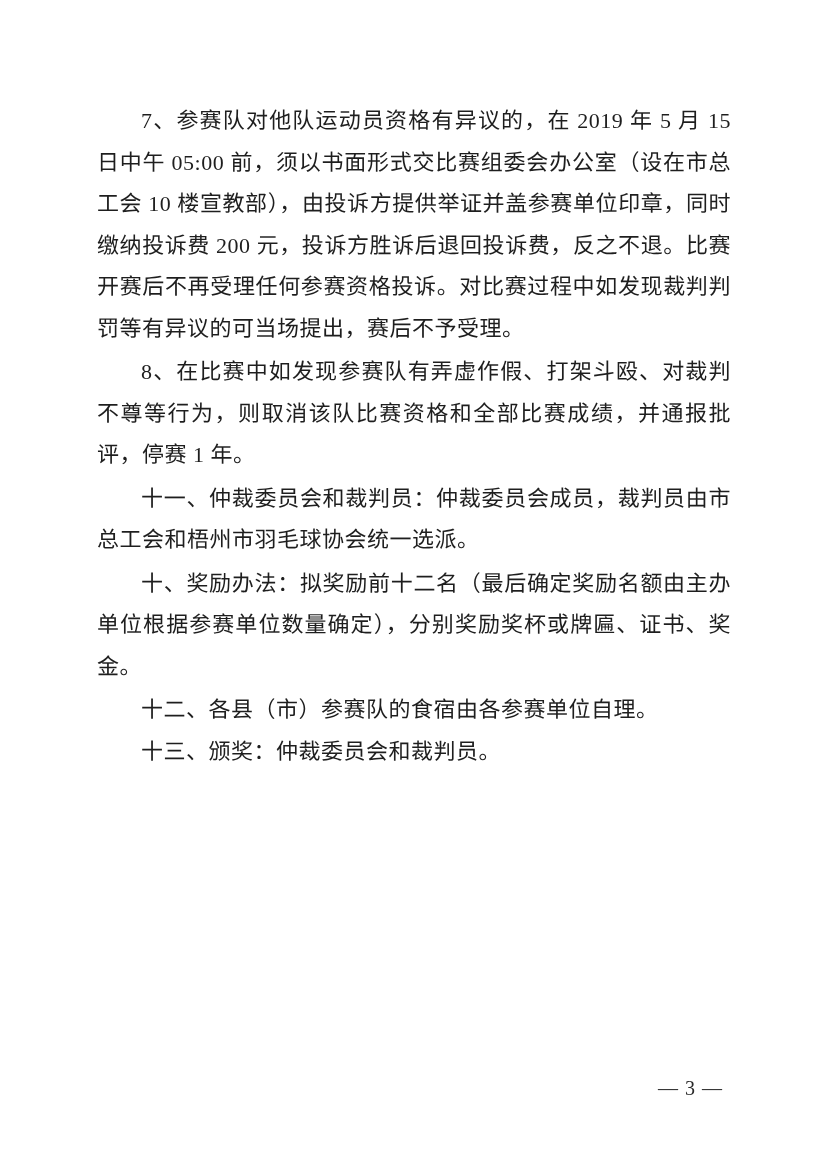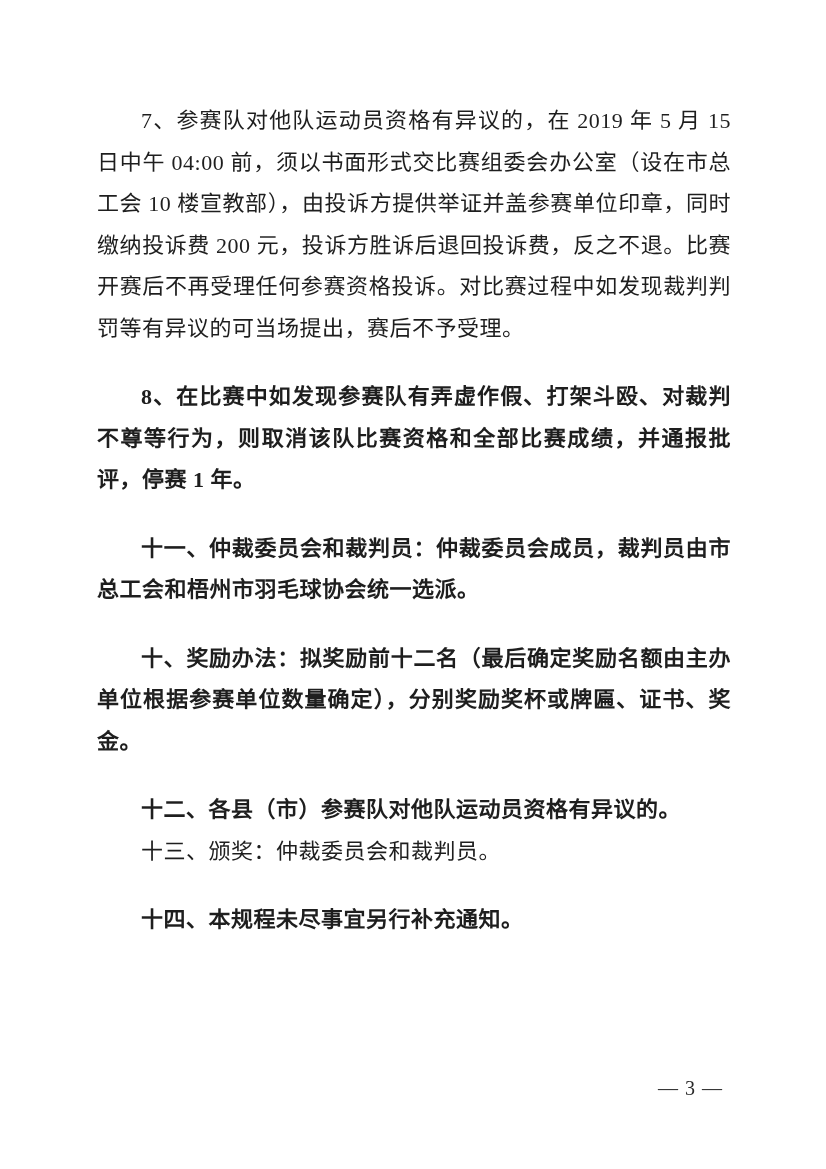--- a/index.html
+++ b/index.html
@@ -27,47 +27,46 @@
     margin: 0;
     font-size: 22px;
     line-height: 41.5px;
     letter-spacing: 0.5px;
     text-align: justify;
     text-justify: inter-ideograph;
     text-align-last: left;
     text-indent: 2em;
     word-break: break-all;
   }
-  p.doc-par.spaced { margin-top: 27px; font-weight: bold; }
+  p.doc-par.spaced { margin-top: 2px; }
   .footer {
     position: absolute;
     top: 1077px;
     right: 103px;
     font-size: 20px;
     line-height: 22px;
     letter-spacing: 1px;
     color: #2a2a2a;
     white-space: pre;
   }
 </style>
 </head>
 <body>
 
 <div class="page">
   <div class="content">
 
-      <p class="doc-par">7、参赛队对他队运动员资格有异议的，在 2019 年 5 月 15 日中午 04:00 前，须以书面形式交比赛组委会办公室（设在市总工会 10 楼宣教部），由投诉方提供举证并盖参赛单位印章，同时缴纳投诉费 200 元，投诉方胜诉后退回投诉费，反之不退。比赛开赛后不再受理任何参赛资格投诉。对比赛过程中如发现裁判判罚等有异议的可当场提出，赛后不予受理。</p>
+      <p class="doc-par">7、参赛队对他队运动员资格有异议的，在 2019 年 5 月 15 日中午 05:00 前，须以书面形式交比赛组委会办公室（设在市总工会 10 楼宣教部），由投诉方提供举证并盖参赛单位印章，同时缴纳投诉费 200 元，投诉方胜诉后退回投诉费，反之不退。比赛开赛后不再受理任何参赛资格投诉。对比赛过程中如发现裁判判罚等有异议的可当场提出，赛后不予受理。</p>
 
       <p class="doc-par spaced">8、在比赛中如发现参赛队有弄虚作假、打架斗殴、对裁判不尊等行为，则取消该队比赛资格和全部比赛成绩，并通报批评，停赛 1 年。</p>
 
       <p class="doc-par spaced">十一、仲裁委员会和裁判员：仲裁委员会成员，裁判员由市总工会和梧州市羽毛球协会统一选派。</p>
 
       <p class="doc-par spaced">十、奖励办法：拟奖励前十二名（最后确定奖励名额由主办单位根据参赛单位数量确定），分别奖励奖杯或牌匾、证书、奖金。</p>
 
-      <p class="doc-par spaced">十二、各县（市）参赛队对他队运动员资格有异议的。</p>
+      <p class="doc-par spaced">十二、各县（市）参赛队的食宿由各参赛单位自理。</p>
 
       <p class="doc-par">十三、颁奖：仲裁委员会和裁判员。</p>
 
-      <p class="doc-par spaced">十四、本规程未尽事宜另行补充通知。</p>
     </div>
 
   <div class="footer">— 3 —</div>
 </div>
 
 </body></html>

